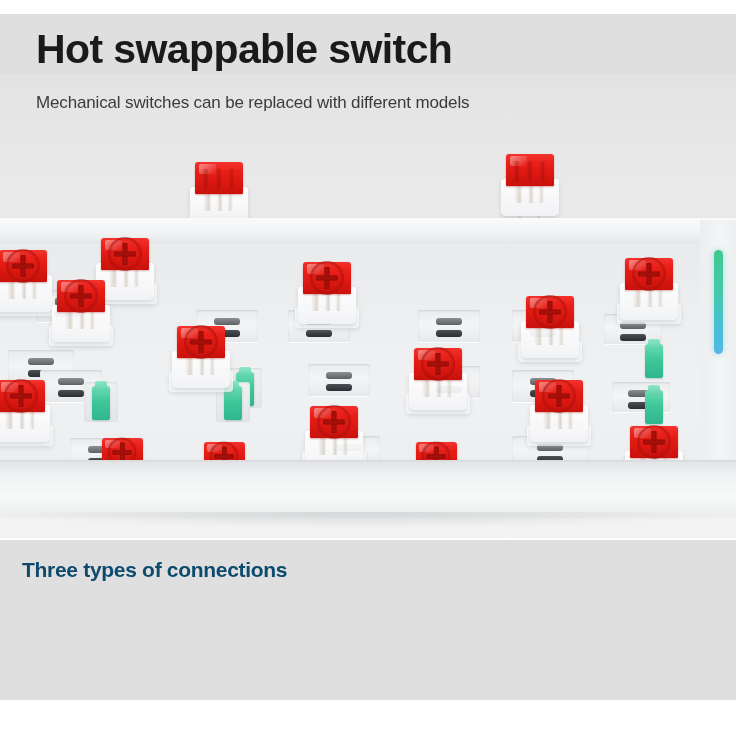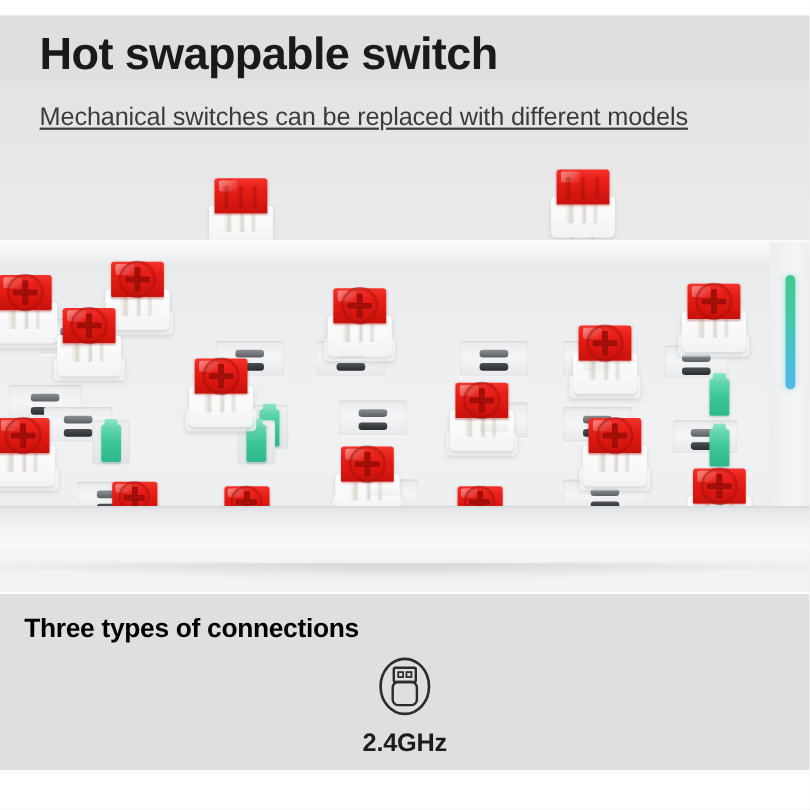--- a/index.html
+++ b/index.html
@@ -27,22 +27,22 @@
   }
 
   
   .title{
     position:absolute;left:36px;top:14px;
     font-size:41px;font-weight:bold;color:#1a1a1a;
     letter-spacing:-0.6px;line-height:1.05;white-space:nowrap;
   }
   .subtitle{
     position:absolute;left:36px;top:79px;
-    font-size:23px;font-weight:400;color:#3b3b3b;
-    letter-spacing:-0.15px;white-space:nowrap;text-decoration:underline;
+    font-size:17px;font-weight:400;color:#3b3b3b;
+    letter-spacing:-0.15px;white-space:nowrap;
   }
   .note{
     position:absolute;left:30px;top:131px;
     font-size:12.5px;font-weight:400;color:#4a4a4a;
     letter-spacing:-0.1px;white-space:nowrap;
   }
 
   
   .kb-photo{
     position:absolute;left:0;top:0;width:736px;height:524px;
@@ -207,21 +207,21 @@
   .sw .collar{
     position:absolute;left:-6%;bottom:-4px;width:112%;height:34%;
     background:linear-gradient(180deg,rgba(255,255,255,.88),rgba(246,247,248,.75));
     border-radius:4px;
     box-shadow:0 2px 4px rgba(140,145,150,.22);
   }
 
   
   .conn-title{
     position:absolute;left:22px;top:558px;
-    font-size:24px;font-weight:bold;color:#000000;
+    font-size:21px;font-weight:bold;color:#0c4a6e;
     letter-spacing:-0.3px;white-space:nowrap;
   }
   .conn-row{
     position:absolute;left:0;top:596px;width:736px;height:104px;
     display:flex;align-items:flex-start;
   }
   .conn-item{
     flex:1;display:flex;flex-direction:column;align-items:center;
   }
   .conn-icon{width:52px;height:56px;display:block;}
@@ -460,27 +460,17 @@
     <div class="subtitle">Mechanical switches can be replaced with different models</div>
   </div>
 
   <div class="panel-bottom"></div>
 
   <div class="conn-title">Three types of connections</div>
 
   <div class="conn-row">
 
 
-    <div class="conn-item">
-      <svg class="conn-icon" viewBox="0 0 52 56">
-        <ellipse cx="26" cy="28" rx="22" ry="25" fill="none" stroke="#2b2b2b" stroke-width="2.4"></ellipse>
-        <rect x="16" y="11" width="20" height="13" rx="1.5" fill="none" stroke="#2b2b2b" stroke-width="2.2"></rect>
-        <rect x="20" y="15" width="4.5" height="4.5" fill="none" stroke="#2b2b2b" stroke-width="1.6"></rect>
-        <rect x="27.5" y="15" width="4.5" height="4.5" fill="none" stroke="#2b2b2b" stroke-width="1.6"></rect>
-        <rect x="15" y="24" width="22" height="21" rx="5" fill="none" stroke="#2b2b2b" stroke-width="2.2"></rect>
-      </svg>
-      <div class="conn-label">2.4GHz</div>
-    </div>
 
 
   </div>
 
 </div>
 
 </body></html>

